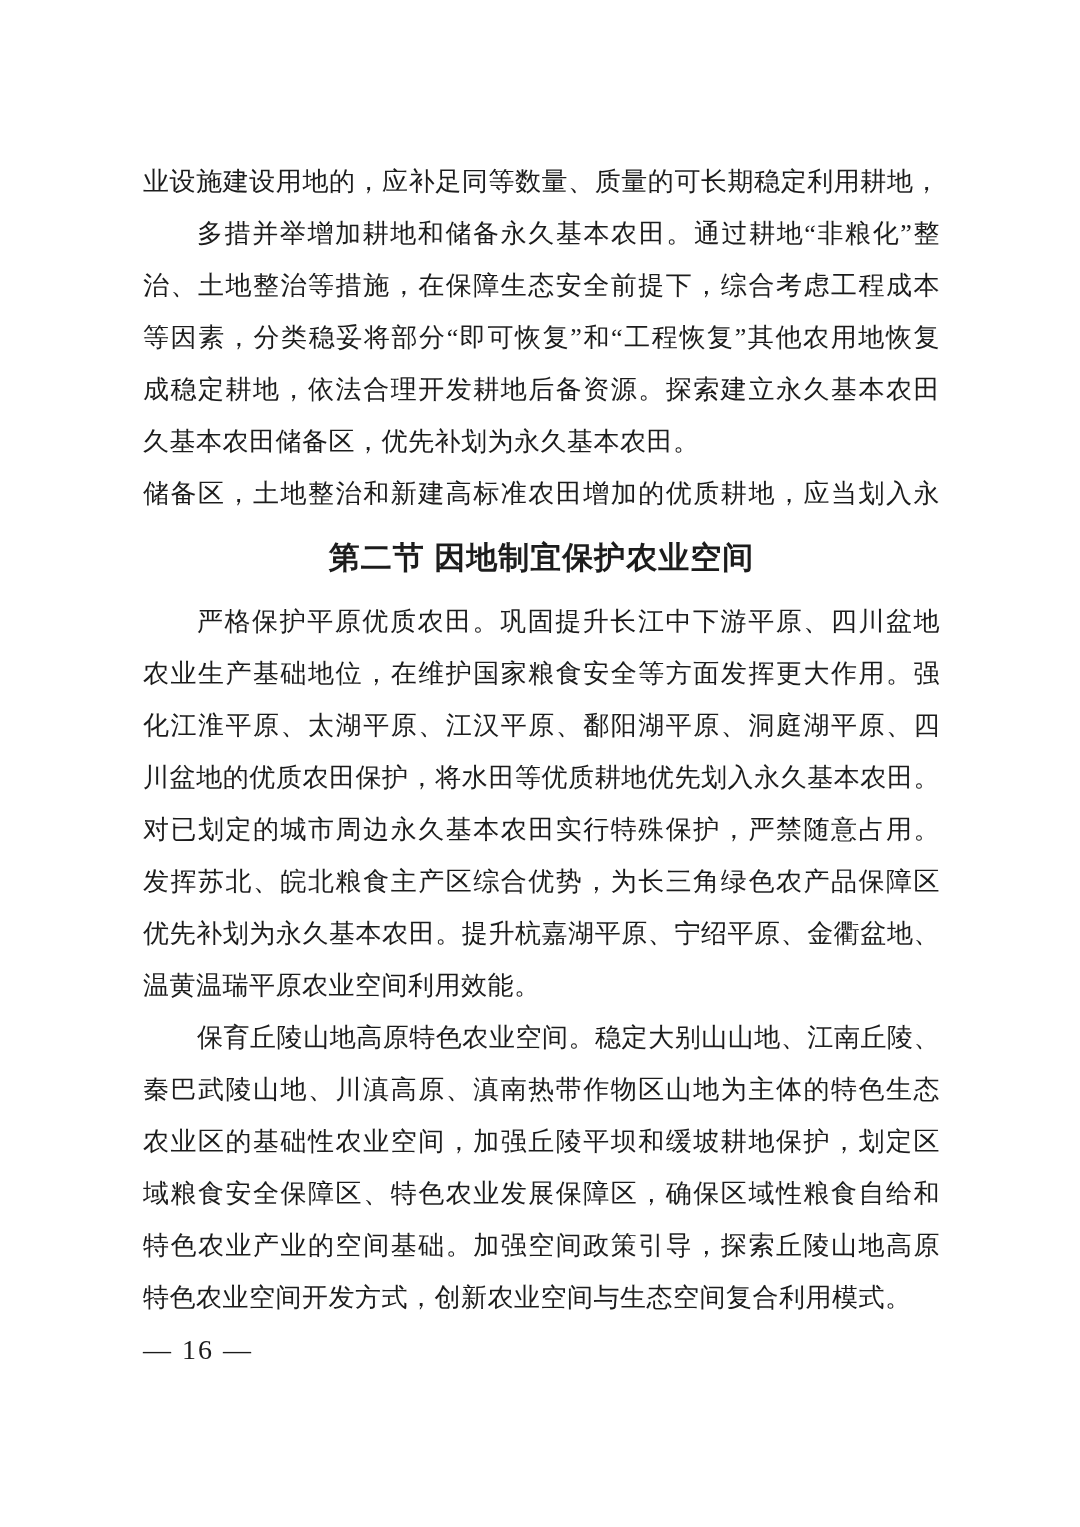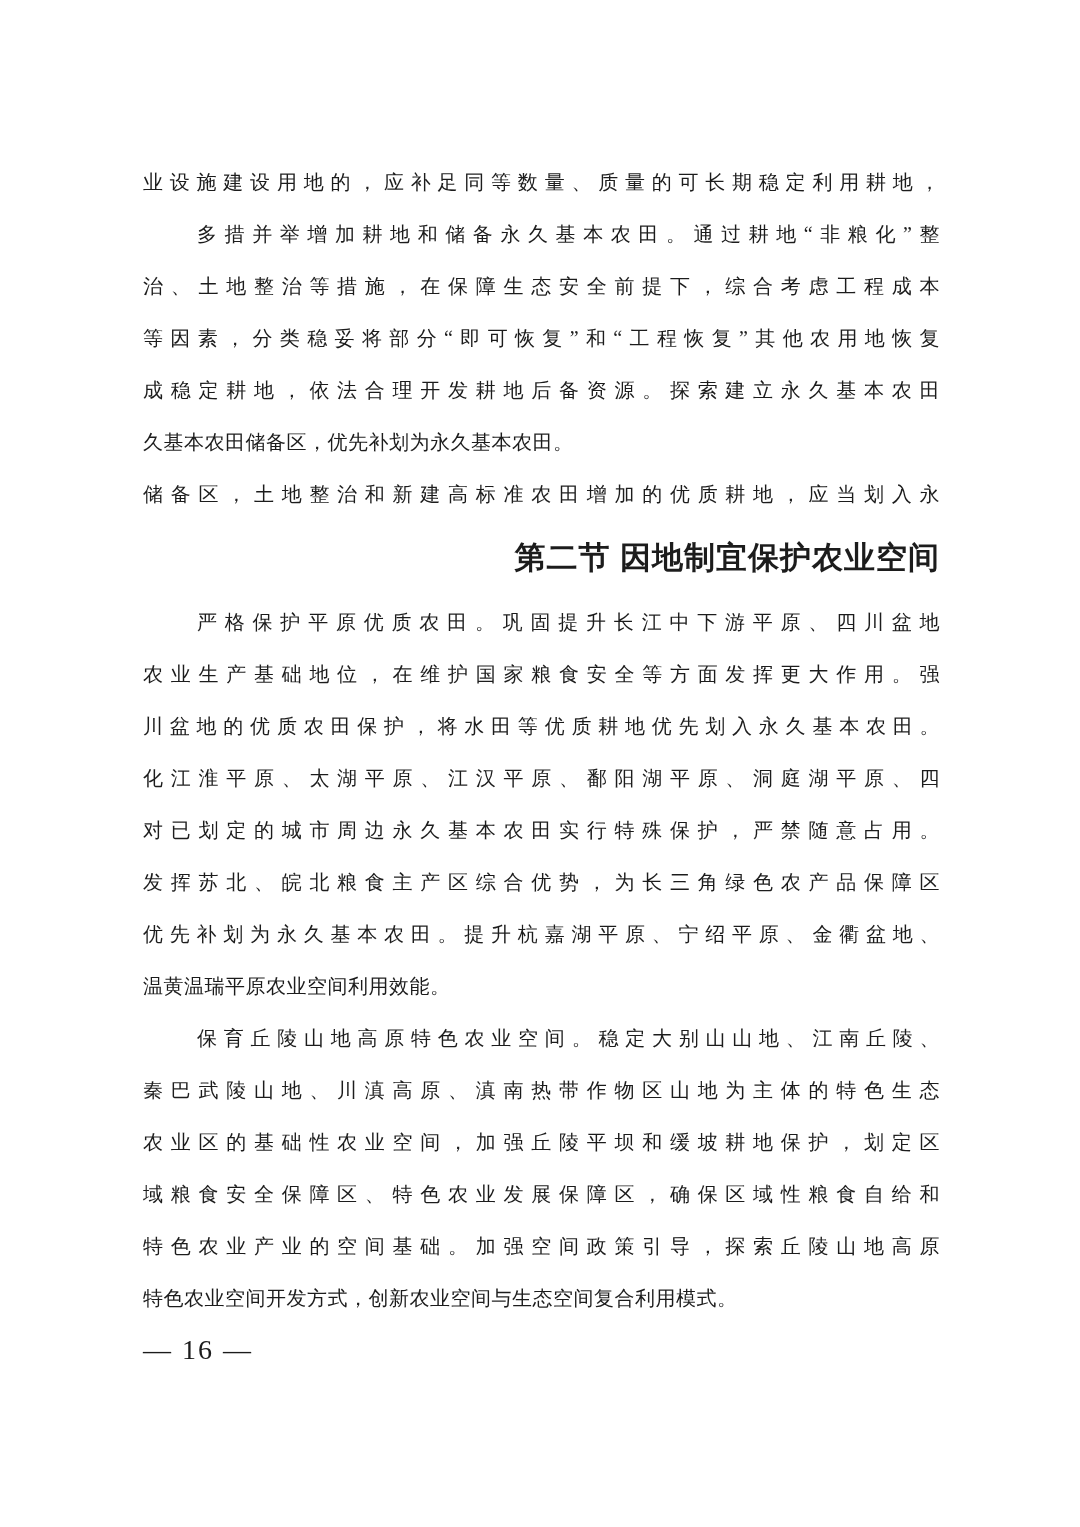--- a/index.html
+++ b/index.html
@@ -11,35 +11,35 @@
     font-family:"Liberation Serif","DejaVu Serif",serif;
     color:#1c1c1c;
     overflow:hidden;
   }
   .content {
     position:absolute;
     left:143px; top:156px;
     width:797px;
   }
   .line {
-    font-size:20px;
+    font-size:26px;
     height:52px;
     line-height:52px;
     text-align:justify;
     text-align-last:justify;
     text-justify:inter-character;
     letter-spacing:0.5px;
   }
   .line.last { text-align-last:left; }
   .line.indent { padding-left:54px; }
   .b { font-weight:400; }
   .heading {
     height:76px;
     line-height:76px;
-    text-align:right;
+    text-align:center;
     font-size:31px;
     font-weight:700;
     font-family:"Liberation Sans","DejaVu Sans",sans-serif;
     letter-spacing:1px;
   }
   .footer {
     position:absolute;
     left:143px; top:1324px;
     font-size:28px;
     line-height:52px;
@@ -63,22 +63,22 @@
       <div class="line"><span>成稳定耕地，依法合理开发耕地后备资源。探索建立永久基本农田</span></div>
       <div class="line last"><span>久基本农田储备区，优先补划为永久基本农田。</span></div>
       <div class="line"><span>储备区，土地整治和新建高标准农田增加的优质耕地，应当划入永</span></div>
     </div>
 
     <div class="heading">第二节 因地制宜保护农业空间</div>
 
     <div>
       <div class="line indent"><span class="b">严格保护平原优质农田。</span><span>巩固提升长江中下游平原、四川盆地</span></div>
       <div class="line"><span>农业生产基础地位，在维护国家粮食安全等方面发挥更大作用。强</span></div>
+      <div class="line"><span>化江淮平原、太湖平原、江汉平原、鄱阳湖平原、洞庭湖平原、四</span></div>
       <div class="line"><span>川盆地的优质农田保护，将水田等优质耕地优先划入永久基本农田。</span></div>
-      <div class="line"><span>化江淮平原、太湖平原、江汉平原、鄱阳湖平原、洞庭湖平原、四</span></div>
       <div class="line"><span>对已划定的城市周边永久基本农田实行特殊保护，严禁随意占用。</span></div>
       <div class="line"><span>发挥苏北、皖北粮食主产区综合优势，为长三角绿色农产品保障区</span></div>
       <div class="line"><span>优先补划为永久基本农田。提升杭嘉湖平原、宁绍平原、金衢盆地、</span></div>
       <div class="line last"><span>温黄温瑞平原农业空间利用效能。</span></div>
     </div>
 
     <div>
       <div class="line indent"><span class="b">保育丘陵山地高原特色农业空间。</span><span>稳定大别山山地、江南丘陵、</span></div>
       <div class="line"><span>秦巴武陵山地、川滇高原、滇南热带作物区山地为主体的特色生态</span></div>
       <div class="line"><span>农业区的基础性农业空间，加强丘陵平坝和缓坡耕地保护，划定区</span></div>

